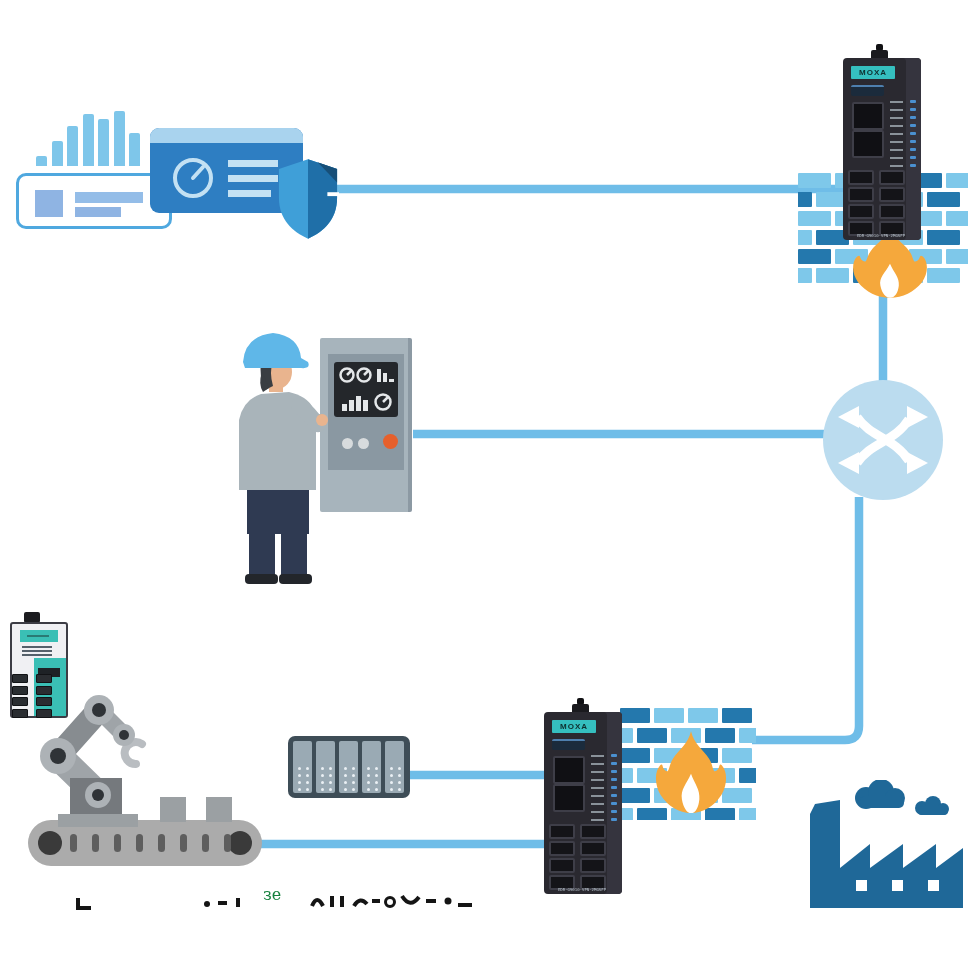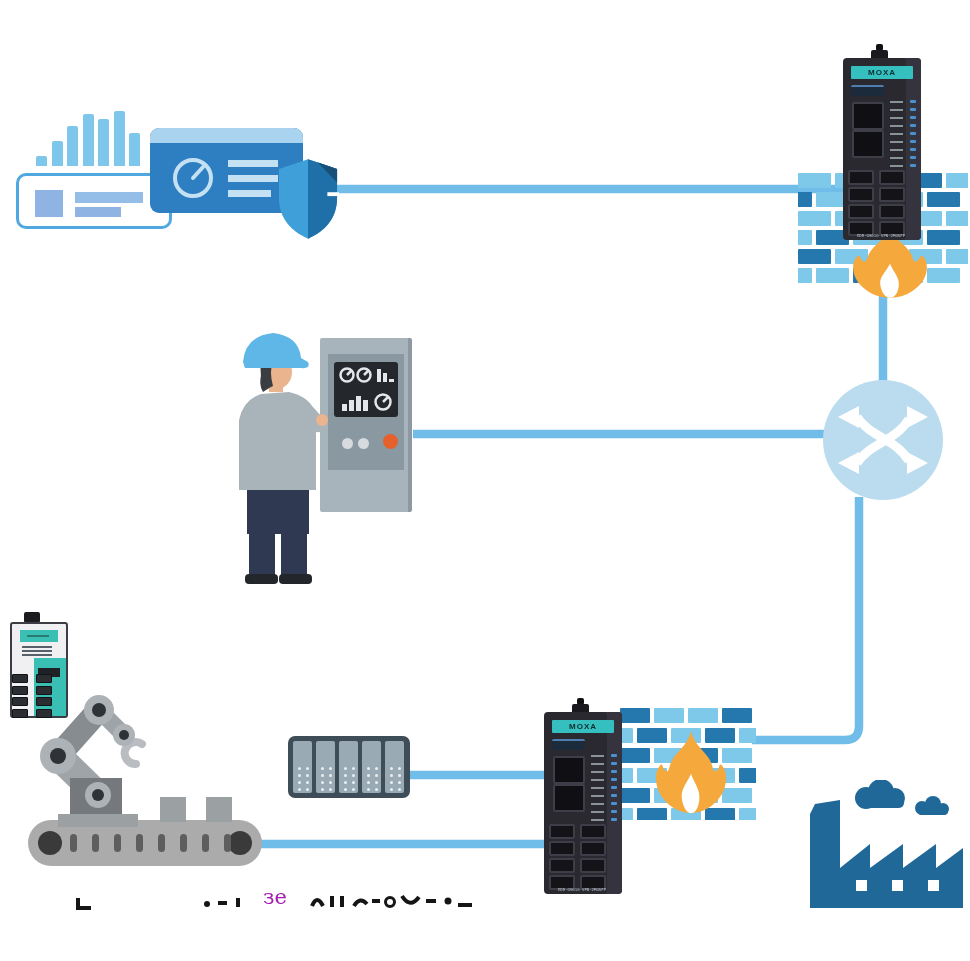--- a/index.html
+++ b/index.html
@@ -28,21 +28,21 @@
   
   .wall{position:absolute;overflow:hidden;}
   .brick{position:absolute;border-radius:1px;}
 
   
   .router{position:absolute;width:78px;height:196px;}
   .router .tab{position:absolute;left:28px;top:6px;width:17px;height:12px;background:#1A1A1E;border-radius:2px;}
   .router .knob{position:absolute;left:33px;top:0;width:7px;height:7px;background:#111114;border-radius:2px;}
   .router .rbody{position:absolute;left:0;top:14px;width:78px;height:182px;background:#2A2930;
                  border-radius:4px;box-shadow:inset -15px 0 0 #35343E;}
-  .router .logo{position:absolute;left:8px;top:8px;width:62px;height:13px;background:#35BFBF;border-radius:1px;
+  .router .logo{position:absolute;left:8px;top:8px;width:44px;height:13px;background:#35BFBF;border-radius:1px;
                 color:#0E2F2F;font-weight:bold;font-size:8px;line-height:13px;text-align:center;letter-spacing:1px;}
   .router .usb{position:absolute;left:8px;top:27px;width:33px;height:9px;background:#1B2B3C;
                border-top:2px solid #4E7FAE;border-radius:2px;}
   .router .sfp{position:absolute;left:9px;width:28px;height:24px;background:#101014;
                border:2px solid #3E3E48;border-radius:2px;}
   .router .sfp.s1{top:44px;} .router .sfp.s2{top:72px;}
   .router .leds{position:absolute;left:47px;top:40px;width:27px;}
   .ledrow{position:relative;height:8px;}
   .ledrow i{position:absolute;left:0;top:3px;width:13px;height:2px;background:#8A929A;}
   .ledrow b{position:absolute;right:1px;top:2px;width:6px;height:3px;background:#4A90D0;border-radius:1px;}
@@ -78,21 +78,21 @@
   
   .conveyor{position:absolute;left:28px;top:820px;width:234px;height:46px;background:#ABABAB;border-radius:23px;}
   .cv-end{position:absolute;top:11px;width:24px;height:24px;border-radius:50%;background:#3A3A3A;}
   .cv-slot{position:absolute;top:14px;width:7px;height:18px;border-radius:4px;background:#5E5E5E;}
   .cv-box{position:absolute;width:26px;height:25px;background:#9BA0A3;}
   .plc{position:absolute;left:288px;top:736px;width:122px;height:62px;background:#3E4D57;border-radius:7px;}
   .plc-mod{position:absolute;top:5px;width:19px;height:52px;background:#9AAAB4;border-radius:2px;}
   .plc-mod span{position:absolute;width:3px;height:3px;border-radius:50%;background:#EAF0F4;}
 
   
-  .caption-frag{position:absolute;left:263px;top:885px;color:#a21caf;font-size:21px;font-family:"DejaVu Serif",serif;}
+  .caption-frag{position:absolute;left:263px;top:885px;color:#15803d;font-size:16px;font-family:"DejaVu Serif",serif;}
 </style>
 </head>
 <body>
 
 <div class="canvas">
 
   <svg id="connections" width="970" height="961" viewBox="0 0 970 961">
     <g stroke="#6FBDE8" stroke-width="8.5" fill="none">
       <path d="M333,189 H858"></path>
       <path d="M883,291 V383"></path>

